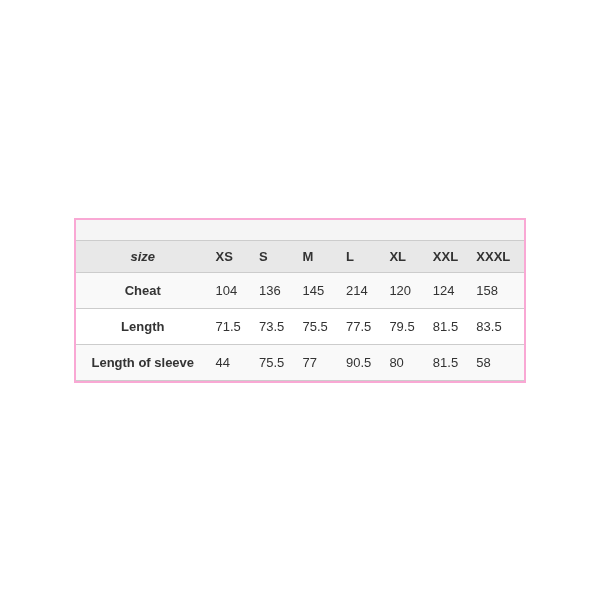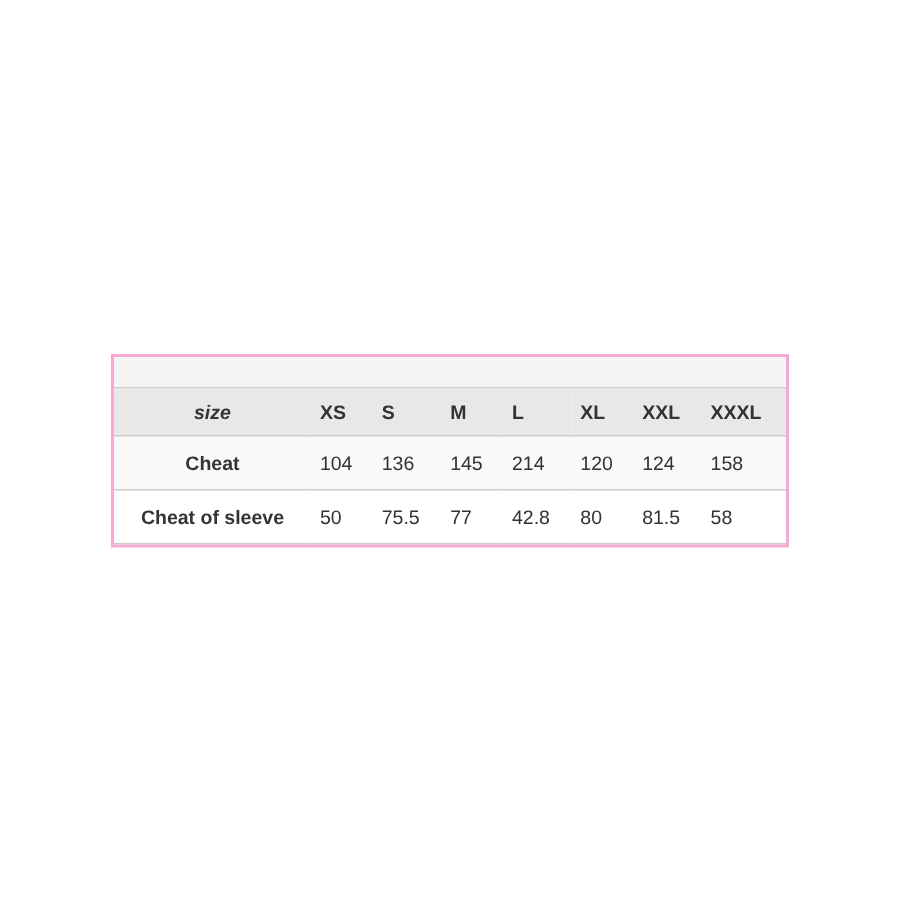--- a/index.html
+++ b/index.html
@@ -110,24 +110,34 @@
           <td>Cheat</td>
           <td>104</td>
           <td>136</td>
           <td>145</td>
           <td>214</td>
           <td>120</td>
           <td>124</td>
           <td>158</td>
         </tr>
         <tr>
-          <td>Cheat of sleeve</td>
-          <td>50</td>
+          <td>Length</td>
+          <td>71.5</td>
+          <td>73.5</td>
+          <td>75.5</td>
+          <td>77.5</td>
+          <td>79.5</td>
+          <td>81.5</td>
+          <td>83.5</td>
+        </tr>
+        <tr>
+          <td>Length of sleeve</td>
+          <td>44</td>
           <td>75.5</td>
           <td>77</td>
-          <td>42.8</td>
+          <td>90.5</td>
           <td>80</td>
           <td>81.5</td>
           <td>58</td>
         </tr>
       </tbody>
   </table>
 </div>
 
 </body></html>

